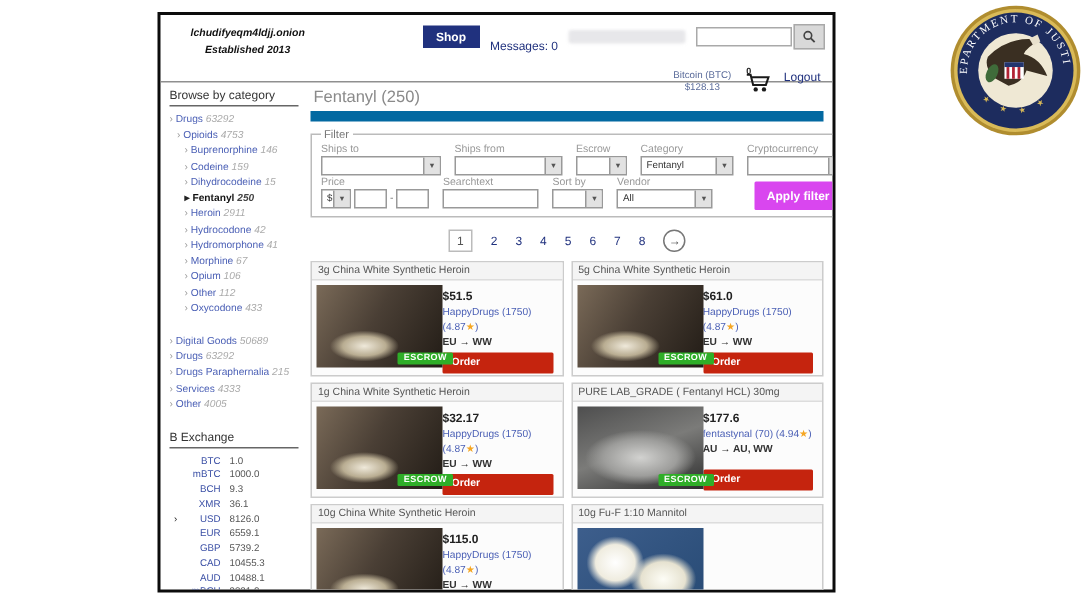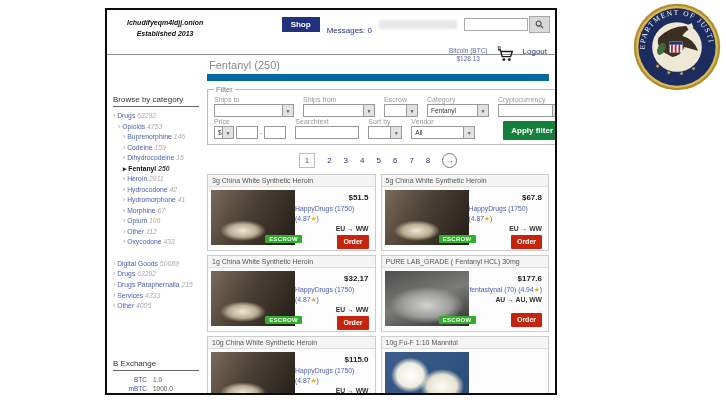--- a/index.html
+++ b/index.html
@@ -23,21 +23,21 @@
   .search-btn{width:19px;height:15px;background:#d9d9d9;border:1px solid #a9a9a9;margin-left:1px;
     display:flex;align-items:center;justify-content:center;cursor:pointer;}
   .hdr-row2{position:absolute;right:8px;top:37px;display:flex;gap:9px;}
   .btc-box{text-align:center;font-size:6.5px;color:#5a6b9a;line-height:1.25;}
   .cart{position:relative;width:17px;height:15px;cursor:pointer;}
   .cart-count{position:absolute;left:1px;top:-2px;font-size:6px;color:#222;font-weight:bold;}
   .logout{color:#20317e;font-size:8px;cursor:pointer;}
   .win-body{display:flex;height:342px;}
   
   .sidebar{flex:0 0 95px;width:95px;box-sizing:border-box;padding:4px 2px 0 6px;overflow:hidden;}
-  .side-h{font-size:8px;color:#333;border-bottom:1px solid #666;padding-bottom:2px;margin-bottom:4px;width:86px;margin-top:36px;}
+  .side-h{font-size:8px;color:#333;border-bottom:1px solid #666;padding-bottom:2px;margin-bottom:4px;width:86px;}
   .cat{font-size:6.8px;line-height:1.55;color:#4a5fb5;cursor:pointer;}
   .cat::before{content:"› ";color:#9a9a9a;}
   .cat.lvl1{margin-left:5px;}
   .cat.lvl2{margin-left:10px;}
   .cat .cnt{color:#aaa;font-style:italic;}
   .cat.active{color:#111;font-weight:bold;}
   .cat.active::before{content:"▸ ";color:#222;}
   .cat.active .cnt{color:#444;}
   .side-gap{height:11px;}
   .ex-table{margin-top:3px;font-size:6.5px;}
@@ -55,21 +55,21 @@
   .fg{display:flex;flex-direction:column;}
   .fg label{font-size:7px;color:#999;margin-bottom:1px;}
   .sel{height:13px;border:1px solid #999;background:#fff;display:flex;align-items:center;
     font-size:6.5px;color:#333;box-sizing:border-box;cursor:pointer;}
   .sel .val{padding-left:3px;white-space:nowrap;}
   .sel .arrow{margin-left:auto;width:10px;align-self:stretch;background:#e2e2e2;border-left:1px solid #999;
     display:flex;align-items:center;justify-content:center;font-size:5px;color:#555;}
   .inp{height:13px;border:1px solid #999;background:#fff;box-sizing:border-box;}
   .hjoin{display:flex;align-items:center;gap:2px;}
   .dash{font-size:7px;color:#777;}
-  .apply-btn{position:absolute;right:9px;top:27px;background:#15803d;color:#fff;font-weight:bold;
+  .apply-btn{position:absolute;right:9px;top:27px;background:#d946ef;color:#fff;font-weight:bold;
     font-size:8px;padding:5px 8px;border-radius:1px;cursor:pointer;}
   .pagination{display:flex;justify-content:center;align-items:center;gap:12px;margin:8px 0 6px 0;
     font-size:8px;color:#20317e;}
   .page{cursor:pointer;}
   .page.current{border:1px solid #bbb;padding:2px 5px;color:#555;background:#fff;}
   .page-next{border:1px solid #777;border-radius:50%;width:13px;height:13px;display:flex;
     align-items:center;justify-content:center;color:#444;font-size:8px;cursor:pointer;}
   
   .grid{display:grid;grid-template-columns:1fr 1fr;gap:4px 5px;}
   .card{border:1px solid #ccc;background:#fcfcfc;}
@@ -79,21 +79,21 @@
   .thumb{flex:0 0 84px;width:84px;height:55px;position:relative;cursor:pointer;}
   .t-heroin{background:radial-gradient(closest-side at 38% 74%,#efe9da,#b9ad92 45%,rgba(0,0,0,0) 72%),
     linear-gradient(120deg,#7a6a58 0%,#4a3f35 45%,#221c16 100%);}
   .t-fent{background:radial-gradient(closest-side at 50% 62%,#d2d2d0,#9d9d9b 58%,rgba(0,0,0,0) 88%),
     linear-gradient(160deg,#4e4e4e 0%,#7b7b79 50%,#2e2e2e 100%);}
   .t-mannitol{background:radial-gradient(closest-side at 30% 42%,#ffffff,#efecdf 52%,rgba(0,0,0,0) 76%),
     radial-gradient(closest-side at 68% 62%,#fdfdf6,#e6e2d0 55%,rgba(0,0,0,0) 82%),
     linear-gradient(140deg,#3d5e8c,#274a74);}
   .escrow-badge{position:absolute;bottom:2px;right:-7px;background:#2fae28;color:#fff;font-size:6px;
     font-weight:bold;padding:1px 4px;border-radius:1px;letter-spacing:.3px;}
-  .card-info{flex:1;display:flex;flex-direction:column;align-items:flex-end;padding:2px 3px 1px 0;
+  .card-info{flex:1;display:flex;flex-direction:column;padding:2px 3px 1px 0;
     font-size:6.8px;line-height:1.5;}
   .price{font-weight:bold;font-size:8px;color:#222;}
   .vendor{color:#4a5fb5;cursor:pointer;}
   .star{color:#f5a623;}
   .route{color:#333;font-weight:bold;}
   .order-btn{margin-top:auto;background:#c5240e;color:#fff;font-size:7px;font-weight:bold;
     padding:2px 6px;border-radius:1px;cursor:pointer;}
   
   .seal{position:absolute;right:3px;top:1px;width:92px;height:92px;}
 </style>
@@ -363,21 +363,21 @@
             </div>
           </div>
 
           <div class="card">
             <div class="card-title">5g China White Synthetic Heroin</div>
             <div class="card-body">
               <div class="thumb t-heroin">
                 <span class="escrow-badge">ESCROW</span>
               </div>
               <div class="card-info">
-                <span class="price">$67.8</span>
+                <span class="price">$61.0</span>
                 <span class="vendor"><span>HappyDrugs (1750) (4.87</span><span class="star">★</span><span>)</span></span>
                 <span class="route">EU → WW</span>
                 <span class="order-btn">Order</span>
               </div>
             </div>
           </div>
 
           <div class="card">
             <div class="card-title">1g China White Synthetic Heroin</div>
             <div class="card-body">

